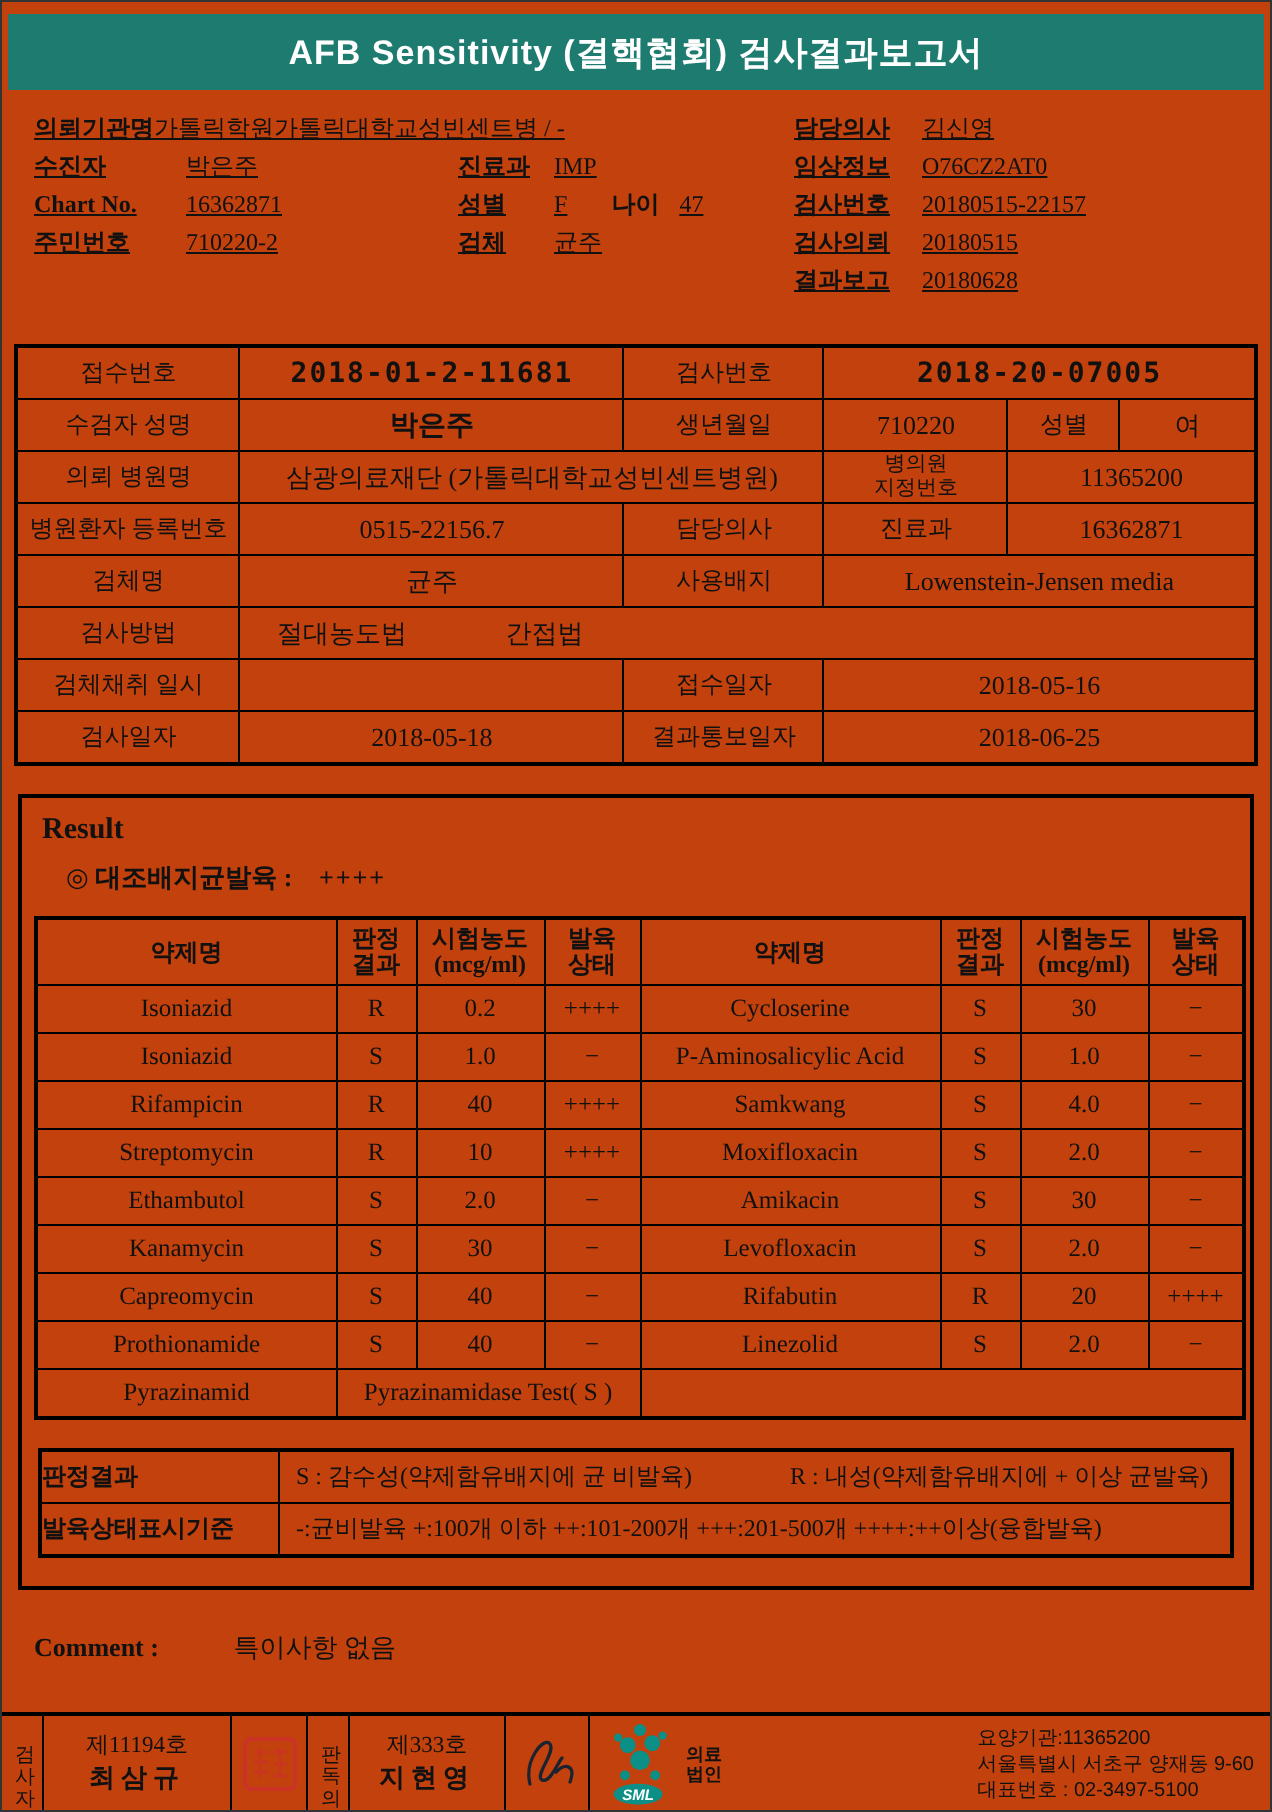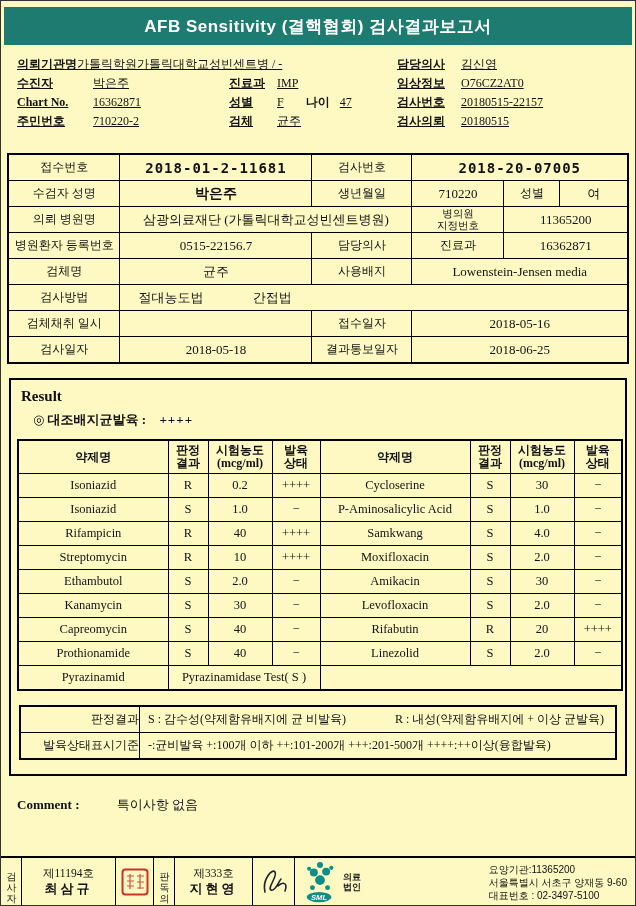--- a/index.html
+++ b/index.html
@@ -1,16 +1,16 @@
 <!DOCTYPE html>
 <html><head>
 <meta charset="utf-8">
 <style>
   html,body{margin:0;padding:0;background:#e8e8e8;}
-  .page{position:relative;width:636px;height:906px;margin:0 auto;background:#fef9c3;
+  .page{position:relative;width:636px;height:906px;margin:0 auto;background:#c2410c;
         border:1px solid #333;box-sizing:border-box;overflow:hidden;
         font-family:"Liberation Serif","DejaVu Serif",serif;color:#111;}
   
   .titlebar{margin:6px 3px 0;height:38px;background:#1e7b70;color:#fff;
         display:flex;align-items:center;justify-content:center;
         font-family:"Liberation Sans","DejaVu Sans",sans-serif;
         font-weight:bold;font-size:17px;letter-spacing:.5px;}
   
   .info{display:flex;padding:10px 8px 0 16px;font-size:12px;text-decoration:underline;}
   .info .col{display:flex;flex-direction:column;}
@@ -43,21 +43,21 @@
   .ctrl{font-weight:bold;font-size:13px;margin:6px 0 10px 16px;}
   .ctrl .cv{margin-left:10px;letter-spacing:1px;}
   .drug{width:604px;margin:0 auto;table-layout:fixed;border:2px solid #000;}
   .drug th,.drug td{border:1px solid #000;overflow:hidden;}
   .drug th{height:32px;font-size:12px;font-weight:bold;padding:0;text-align:center;}
   .drug th .thl{display:block;line-height:13px;}
   .drug td{height:21px;text-align:center;font-size:12.5px;}
   .drug td.dn{font-size:12.5px;}
   .legend{width:598px;margin:14px auto 0;table-layout:fixed;border:2px solid #000;}
   .legend td{border:1px solid #000;height:25px;font-size:12px;padding:0 8px;}
-  .legend .llab{width:118px;text-align:right;font-weight:normal;padding:0;}
+  .legend .llab{width:118px;text-align:left;font-weight:bold;padding:0;}
   .legend .sep{display:inline-block;margin-left:46px;}
   
   .comment{margin:20px 0 0 16px;font-size:13px;}
   .comment .clab{font-weight:bold;}
   .comment .ctxt{margin-left:34px;}
   
   .footer{position:absolute;left:0;right:0;bottom:0;height:47px;
           border-top:2px solid #000;display:flex;align-items:stretch;}
   .fcell{border-right:1px solid #000;display:flex;align-items:center;
          justify-content:center;box-sizing:border-box;}
@@ -135,20 +135,24 @@
           <span>O76CZ2AT0</span>
         </div>
       <div class="irow">
           <span class="ilbl">검사번호</span>
           <span>20180515-22157</span>
         </div>
       <div class="irow">
           <span class="ilbl">검사의뢰</span>
           <span>20180515</span>
         </div>
+      <div class="irow">
+          <span class="ilbl">결과보고</span>
+          <span>20180628</span>
+        </div>
     </div>
   </div>
 
   <table class="main">
     <colgroup>
         <col style="width:112px">
         <col style="width:192px">
         <col style="width:100px">
         <col style="width:92px">
         <col style="width:56px">

